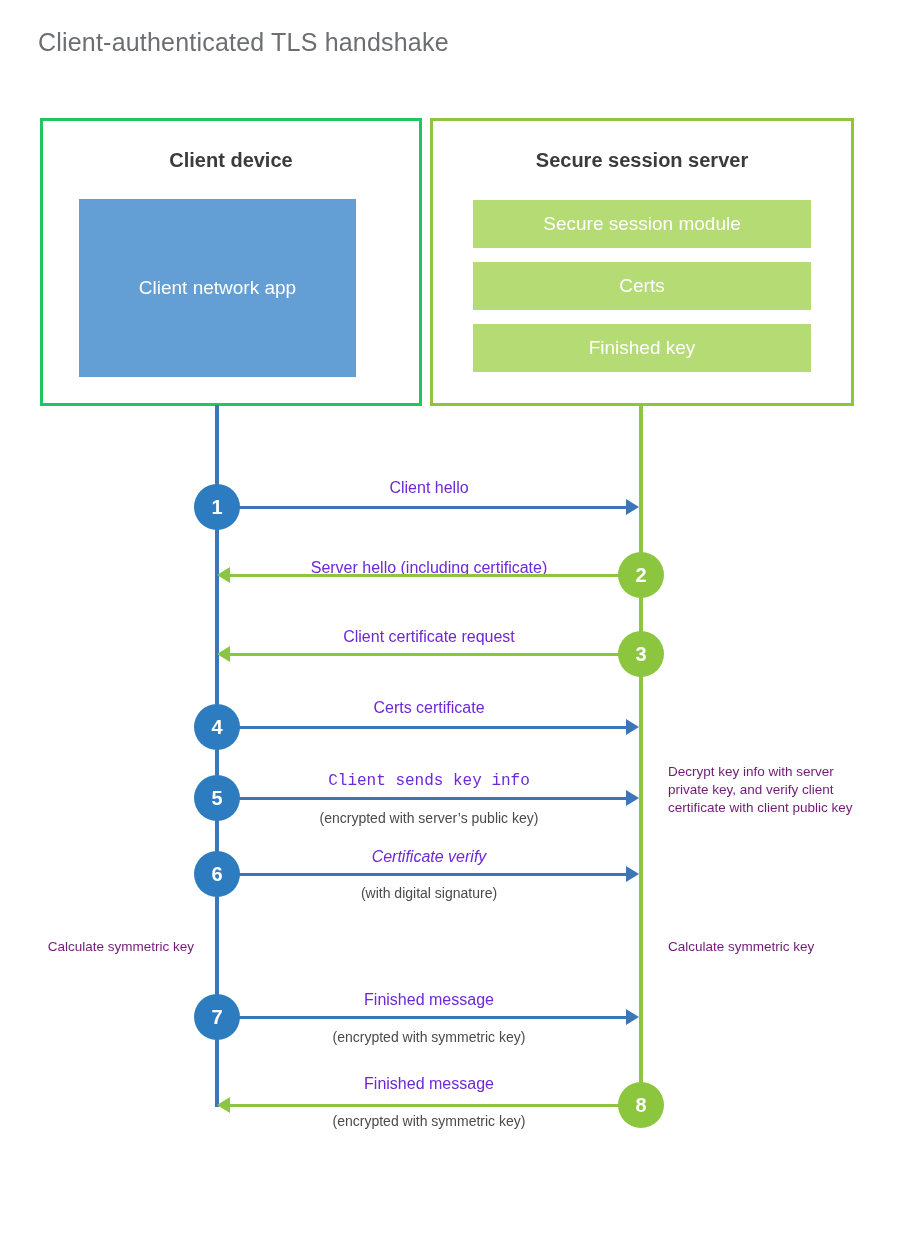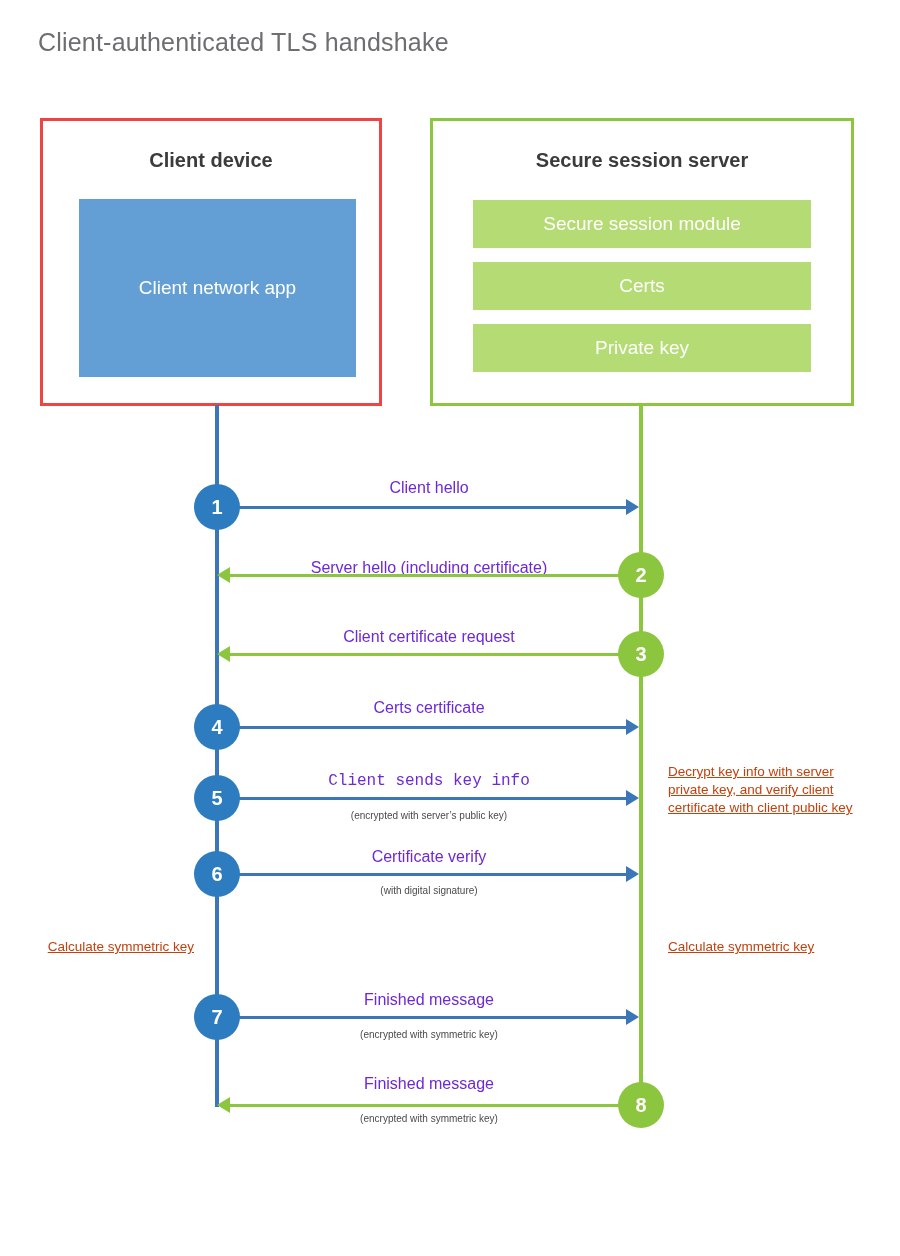--- a/index.html
+++ b/index.html
@@ -28,23 +28,23 @@
 
   
   .entity-box {
     position: absolute;
     background: #ffffff;
     box-sizing: border-box;
   }
   #client-box {
     left: 40px;
     top: 118px;
-    width: 342px;
+    width: 382px;
     height: 288px;
-    border: 3px solid #ef4444;
+    border: 3px solid #22c55e;
   }
   #server-box {
     left: 430px;
     top: 118px;
     width: 424px;
     height: 288px;
     border: 3px solid #8cc63f;
   }
   .entity-title {
     position: absolute;
@@ -151,50 +151,49 @@
     position: absolute;
     text-align: center;
     color: #6d28d9;
     font-size: 16px;
     white-space: nowrap;
   }
   .msg-sublabel {
     position: absolute;
     text-align: center;
     color: #4a4a4a;
-    font-size: 10px;
+    font-size: 14px;
     white-space: nowrap;
   }
 
   
   .note {
     position: absolute;
-    color: #c2410c;
+    color: #701a75;
     font-size: 13.5px;
     line-height: 1.35;
-    text-decoration: underline;
   }
   .note.right-side { left: 668px; text-align: left; width: 200px; }
   .note.left-side  { right: 706px; text-align: right; width: 150px; }
 </style>
 </head>
 <body>
 
 <div id="page-title">Client-authenticated TLS handshake</div>
 
 <div id="client-box" class="entity-box">
   <div class="entity-title">Client device</div>
   <div id="client-app">Client network app</div>
 </div>
 
 <div id="server-box" class="entity-box">
   <div class="entity-title">Secure session server</div>
   <div id="server-row-0" class="server-row">Secure session module</div>
   <div id="server-row-1" class="server-row">Certs</div>
-  <div id="server-row-2" class="server-row">Private key</div>
+  <div id="server-row-2" class="server-row">Finished key</div>
 </div>
 
 <div id="client-lifeline" class="lifeline"></div>
 <div id="server-lifeline" class="lifeline"></div>
 
 <div class="msg-label" style="left:217px; top:479px; width:424px;">Client hello</div>
 <div class="msg-line blue" style="left:217px; top:506px; width:412px;"></div>
 <div class="arrow-head right" style="left:626px; top:499px;"></div>
 <div class="step-circle blue" style="left:194px; top:484px;">1</div>
 
@@ -212,21 +211,21 @@
 <div class="msg-line blue" style="left:217px; top:726px; width:412px;"></div>
 <div class="arrow-head right" style="left:626px; top:719px;"></div>
 <div class="step-circle blue" style="left:194px; top:704px;">4</div>
 
 <div class="msg-label" style="left:217px; top:772px; width:424px;font-family:Liberation Mono, monospace;">Client sends key info</div>
 <div class="msg-line blue" style="left:217px; top:797px; width:412px;"></div>
 <div class="arrow-head right" style="left:626px; top:790px;"></div>
 <div class="step-circle blue" style="left:194px; top:775px;">5</div>
 <div class="msg-sublabel" style="left:217px; top:810px; width:424px;">(encrypted with server’s public key)</div>
 
-<div class="msg-label" style="left:217px; top:848px; width:424px;">Certificate verify</div>
+<div class="msg-label" style="left:217px; top:848px; width:424px;font-style:italic;">Certificate verify</div>
 <div class="msg-line blue" style="left:217px; top:873px; width:412px;"></div>
 <div class="arrow-head right" style="left:626px; top:866px;"></div>
 <div class="step-circle blue" style="left:194px; top:851px;">6</div>
 <div class="msg-sublabel" style="left:217px; top:885px; width:424px;">(with digital signature)</div>
 
 <div class="msg-label" style="left:217px; top:991px; width:424px;">Finished message</div>
 <div class="msg-line blue" style="left:217px; top:1016px; width:412px;"></div>
 <div class="arrow-head right" style="left:626px; top:1009px;"></div>
 <div class="step-circle blue" style="left:194px; top:994px;">7</div>
 <div class="msg-sublabel" style="left:217px; top:1029px; width:424px;">(encrypted with symmetric key)</div>

